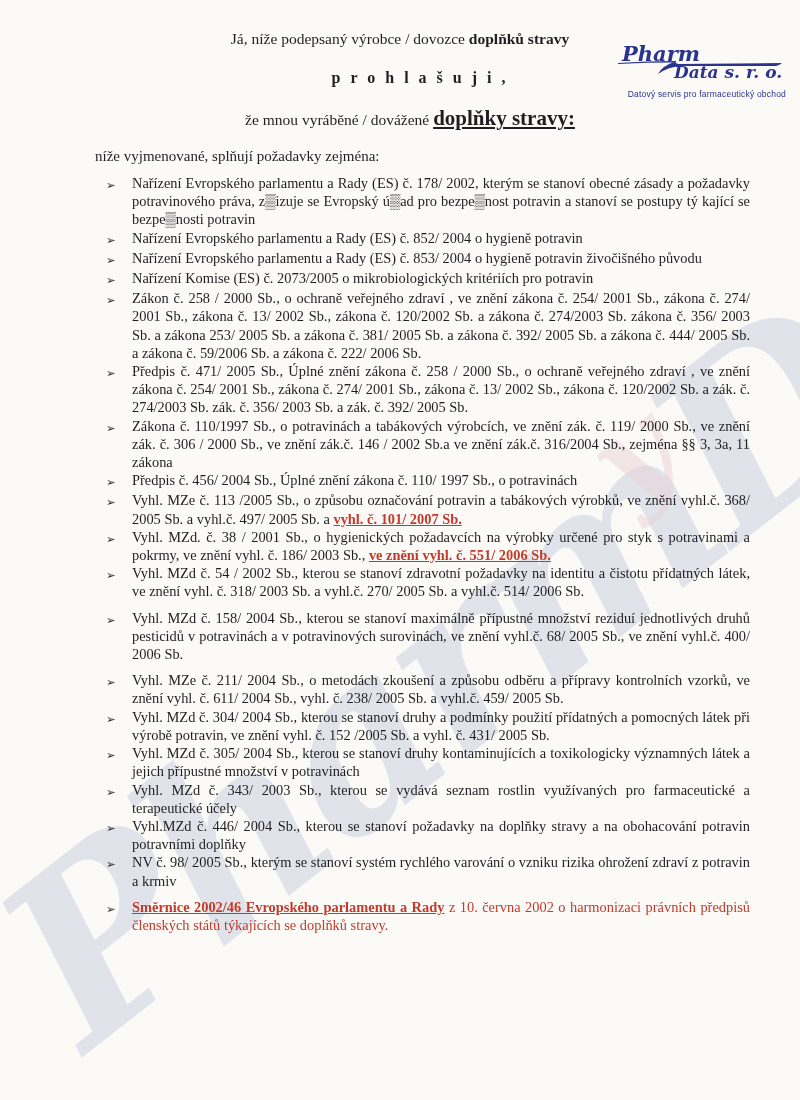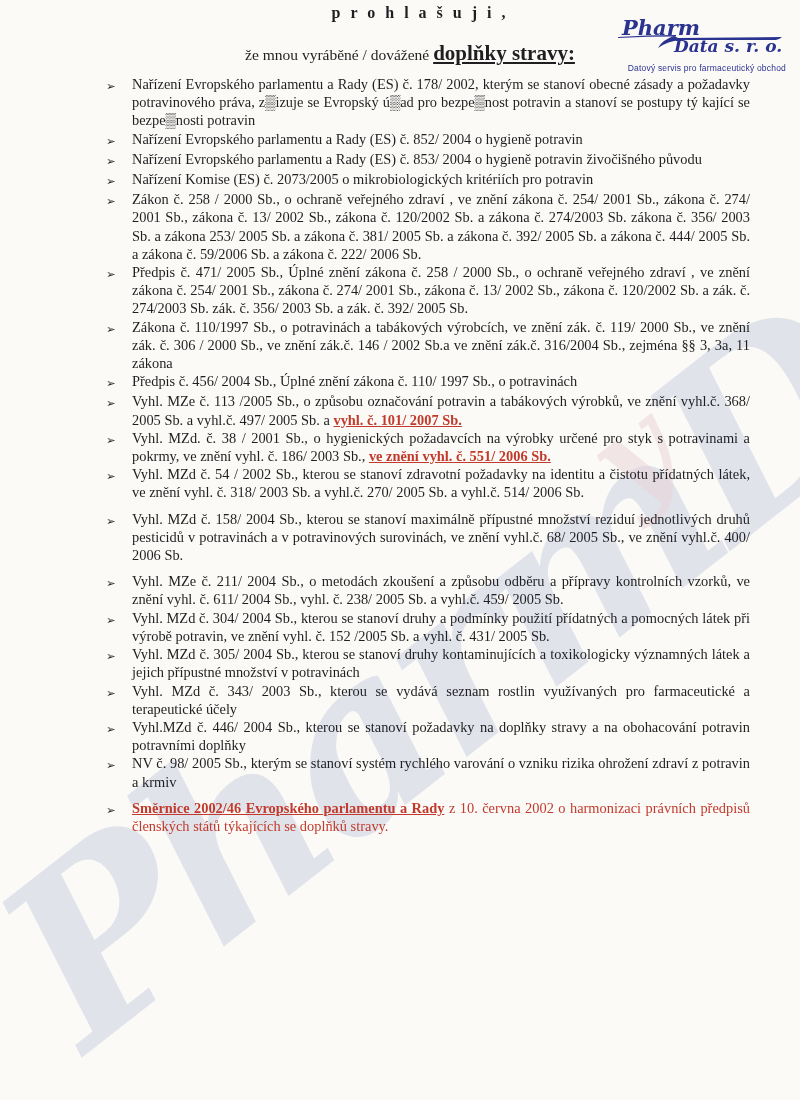--- a/index.html
+++ b/index.html
@@ -50,21 +50,21 @@
     white-space:nowrap;
   }
   .title{
     margin-top:118px;
     text-align:center;
     font-size:27px;font-weight:bold;
     letter-spacing:.5px;
   }
   .intro-1{margin-top:30px;text-align:center;font-size:15.5px;}
   .intro-1 .b{font-weight:bold;}
-  .intro-2{margin-top:4px;text-align:center;font-size:16px;font-weight:bold;letter-spacing:3px;padding-left:40px;}
+  .intro-2{margin-top:21px;text-align:center;font-size:16px;font-weight:bold;letter-spacing:3px;padding-left:40px;}
   .intro-3{margin-top:19px;text-align:center;font-size:15.5px;margin-left:20px;}
   .intro-3 .big{font-size:21px;font-weight:bold;text-decoration:underline;}
   .intro-4{margin-top:17px;margin-left:95px;font-size:15px;}
   .list{margin:9px 50px 0 106px;}
   .item{display:flex;line-height:18.2px;font-size:14.4px;}
   .item.gap{margin-top:8px;}
   .marker{
     flex:0 0 26px;
     font-family:"DejaVu Sans", sans-serif;
     font-size:11.5px;
@@ -91,25 +91,27 @@
         <text x="14" y="19" font-size="21">Pharm</text>
         <text x="66" y="36" font-size="17">Data s. r. o.</text>
       </g>
       <path d="M66 20 q -12 4 -16 12 q 10 -7 22 -8 L 168 24 q 4 -1 6 -3 L 70 22 Z" fill="#2b3390"></path>
       <path d="M10 21 q 30 -2 58 -2 l 0 1.6 q -28 0 -58 1.4 Z" fill="#2b3390"></path>
     </svg>
     <div class="logo-tagline">Datový servis pro farmaceutický obchod</div>
   </div>
 
 
+  <div class="intro-1"><span>Já, níže podepsaný výrobce / dovozce </span><span class="b">doplňků stravy</span></div>
 
   <div class="intro-2">p r o h l a š u j i ,</div>
 
   <div class="intro-3"><span>že mnou vyráběné / dovážené </span><span class="big">doplňky stravy:</span></div>
 
+  <div class="intro-4">níže vyjmenované, splňují požadavky zejména:</div>
 
   <div class="list">
       <div class="item">
         <span class="marker">➢</span>
         <span class="itext"><span class="seg-b">Nařízení Evropského parlamentu a Rady (ES) č. 178/ 2002</span><span class="seg-n">, kterým se stanoví obecné zásady a požadavky potravinového práva, z▒izuje se Evropský ú▒ad pro bezpe▒nost potravin a stanoví se postupy tý kající se bezpe▒nosti potravin</span></span>
       </div>
       <div class="item">
         <span class="marker">➢</span>
         <span class="itext"><span class="seg-b">Nařízení Evropského parlamentu a Rady (ES) č. 852/ 2004</span><span class="seg-n"> o hygieně potravin</span></span>
       </div>

